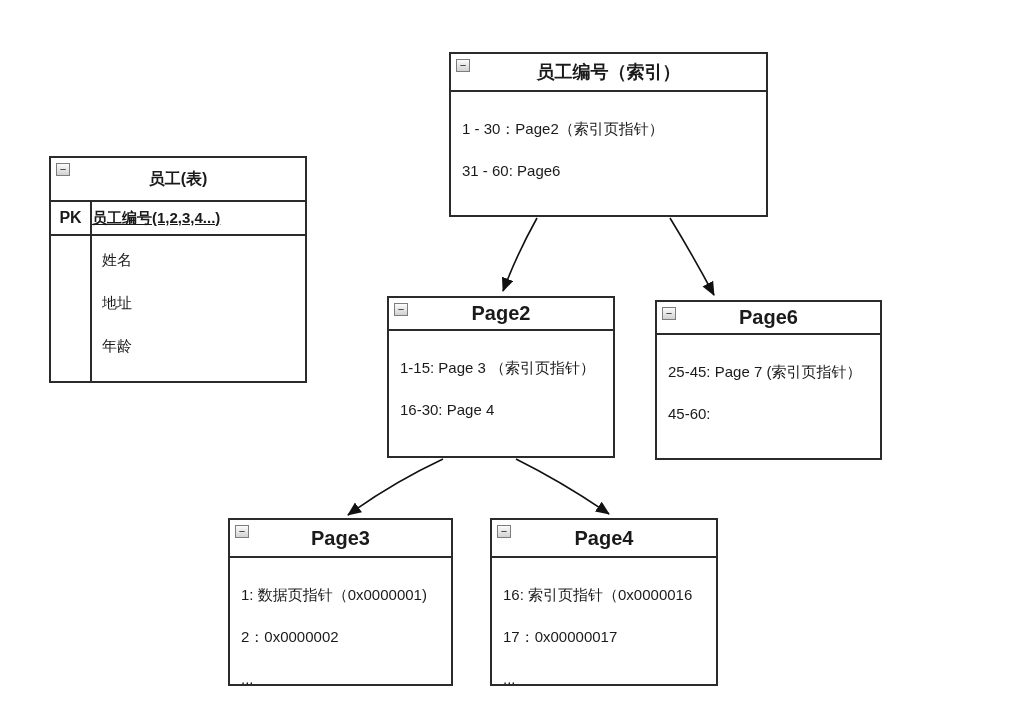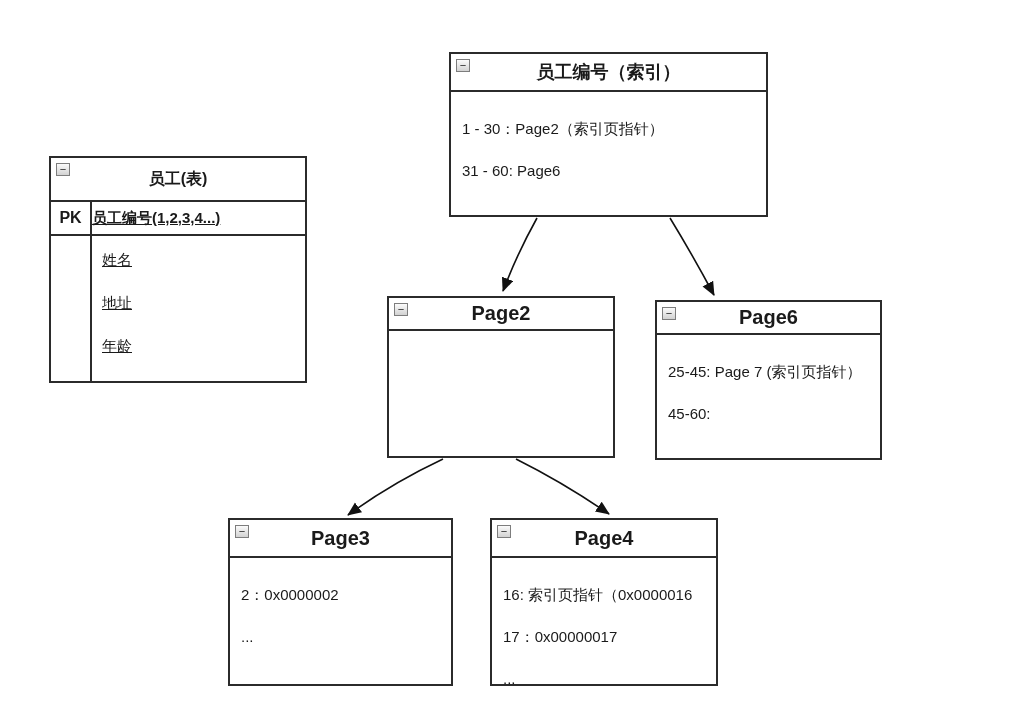--- a/index.html
+++ b/index.html
@@ -94,21 +94,21 @@
     align-items: center;
     font-weight: bold;
     font-size: 15px;
     text-decoration: underline;
     white-space: nowrap;
     overflow: hidden;
   }
   .emp-body { display: flex; flex: 1 1 auto; }
   .emp-left { width: 41px; border-right: 2px solid #2b2b2b; box-sizing: border-box; }
   .emp-fields { flex: 1; padding: 2px 0 0 10px; }
-  .emp-fields p { margin: 0; line-height: 43px; font-size: 15px; text-decoration: underline; }
+  .emp-fields p { margin: 0; line-height: 43px; font-size: 15px; }
 </style>
 </head>
 <body>
 
 <div class="canvas">
 
   <svg class="connectors" viewBox="0 0 1024 707" xmlns="http://www.w3.org/2000/svg">
     <defs>
       <marker id="arrow" markerUnits="userSpaceOnUse" markerWidth="15" markerHeight="13" refX="13" refY="6" orient="auto">
         <path d="M0,0 L14,6 L0,12 Z" fill="#111111"></path>
@@ -149,40 +149,45 @@
         <p>年龄</p>
       </div>
     </div>
   </div>
 
   <div class="node node-page2">
     <div class="titlebar">
       <span class="collapse">−</span>
       <span>Page2</span>
     </div>
+    <div class="body">
+      <p>1-15: Page 3 （索引页指针）</p>
+      <p>16-30: Page 4</p>
+    </div>
   </div>
 
   <div class="node node-page6">
     <div class="titlebar">
       <span class="collapse">−</span>
       <span>Page6</span>
     </div>
     <div class="body">
       <p>25-45: Page 7 (索引页指针）</p>
       <p>45-60:</p>
       <p>...</p>
     </div>
   </div>
 
   <div class="node node-page3">
     <div class="titlebar">
       <span class="collapse">−</span>
       <span>Page3</span>
     </div>
     <div class="body">
+      <p>1: 数据页指针（0x0000001)</p>
       <p>2：0x0000002</p>
       <p>...</p>
     </div>
   </div>
 
   <div class="node node-page4">
     <div class="titlebar">
       <span class="collapse">−</span>
       <span>Page4</span>
     </div>

